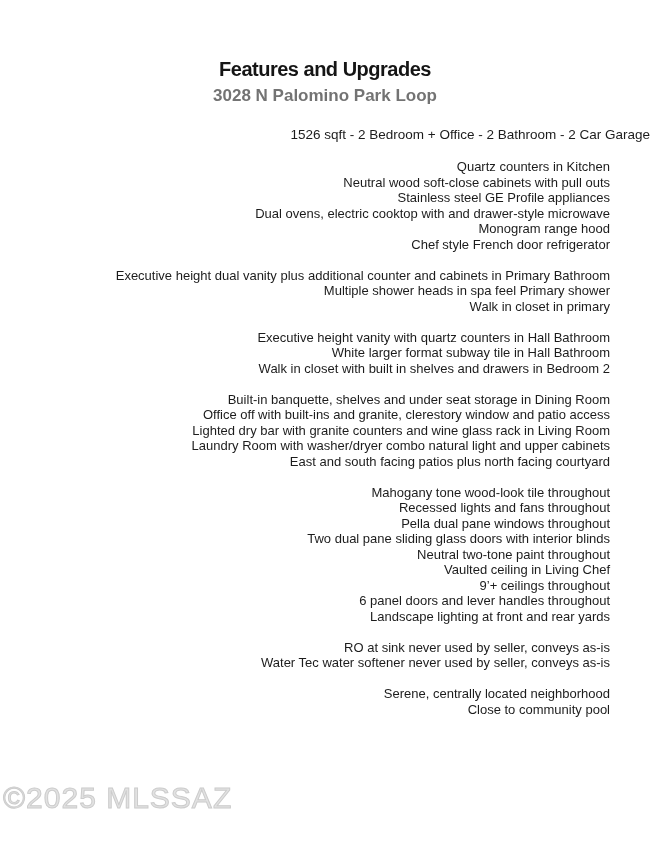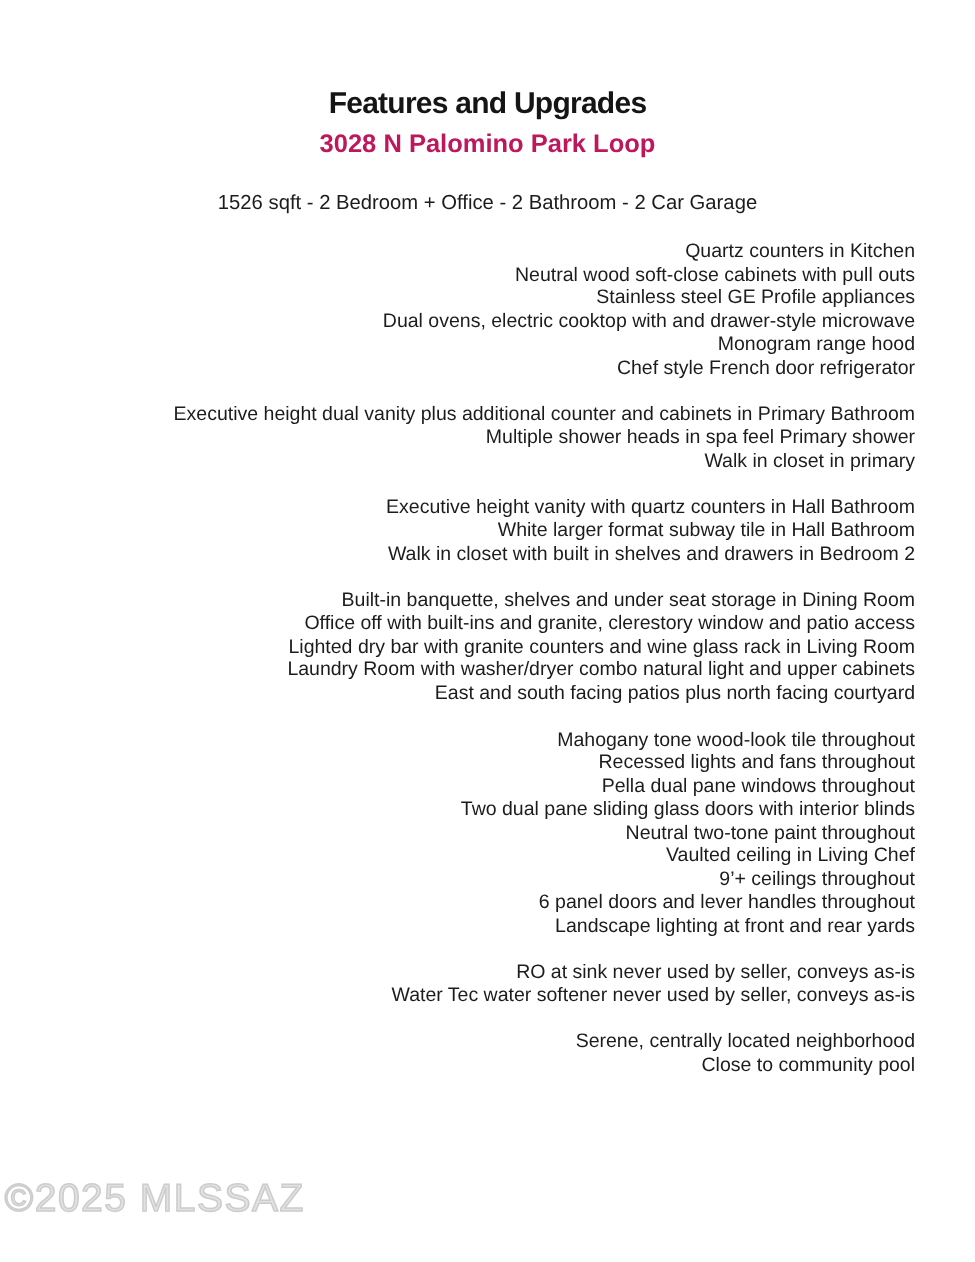--- a/index.html
+++ b/index.html
@@ -29,25 +29,25 @@
     font-size: 20px;
     line-height: 34px;
     font-weight: bold;
     letter-spacing: -0.5px;
     color: #151515;
   }
   .doc-subtitle {
     font-size: 17px;
     line-height: 20px;
     font-weight: bold;
-    color: #be185d;
+    color: #737373;
   }
   .specs-line {
     margin-top: 21px;
-    text-align: center;
+    text-align: right;
     font-size: 13.5px;
     line-height: 15px;
     color: #1c1c1c;
   }
   .content {
     margin-top: 17px;
     margin-left: 77px;
     margin-right: 40px;
     font-size: 13px;
     line-height: 15.5px;
@@ -57,21 +57,21 @@
     margin: 0 0 15.5px 0;
   }
   .feature-line {
     white-space: nowrap;
     text-align: right;
   }
   .watermark {
     position: absolute;
     left: 3px;
     top: 784px;
-    font-size: 26px;
+    font-size: 30px;
     line-height: 28px;
     letter-spacing: 1px;
     color: #e2e2e2;
     -webkit-text-stroke: 1px #cccccc;
     user-select: none;
   }
 </style>
 </head>
 <body>
 

